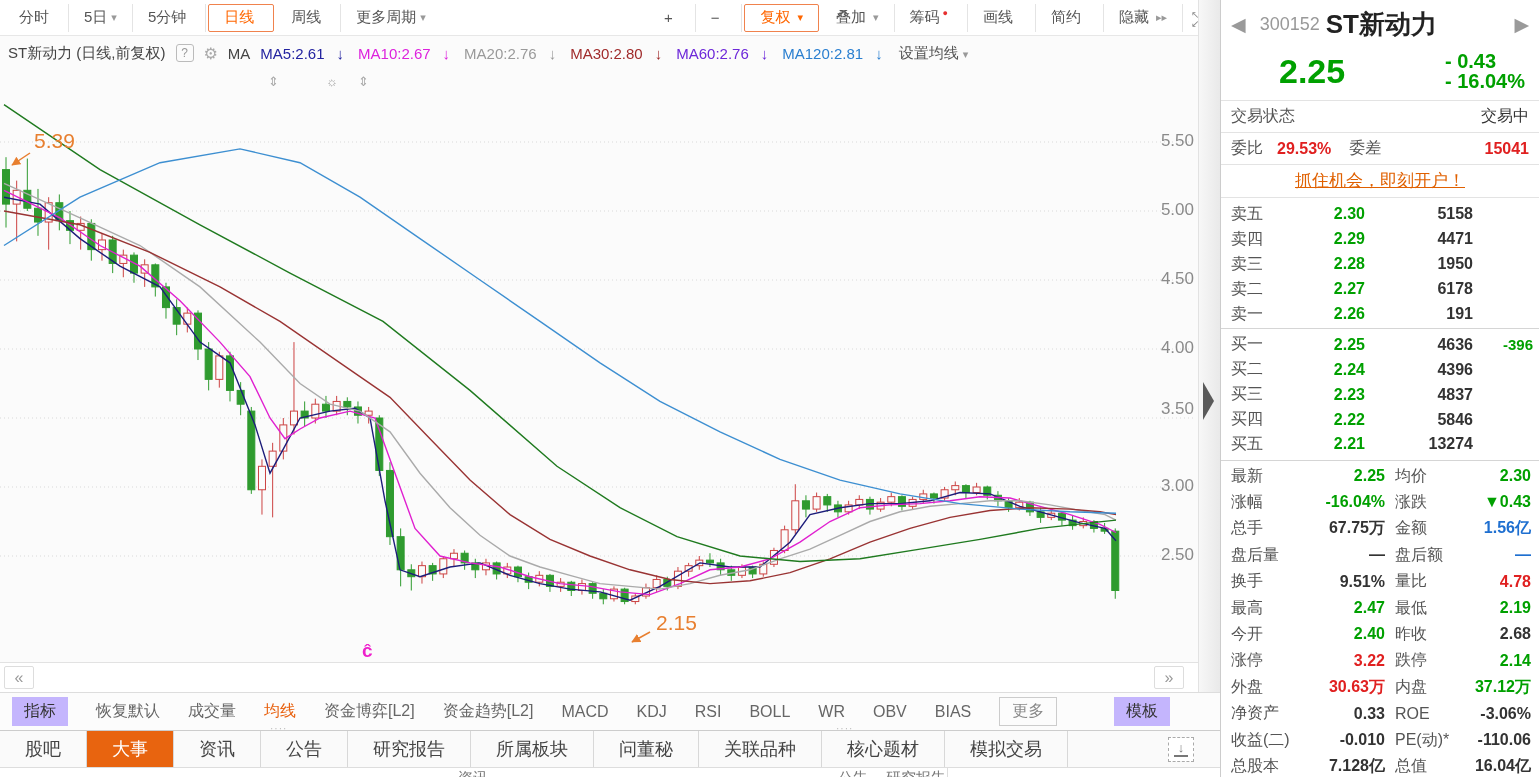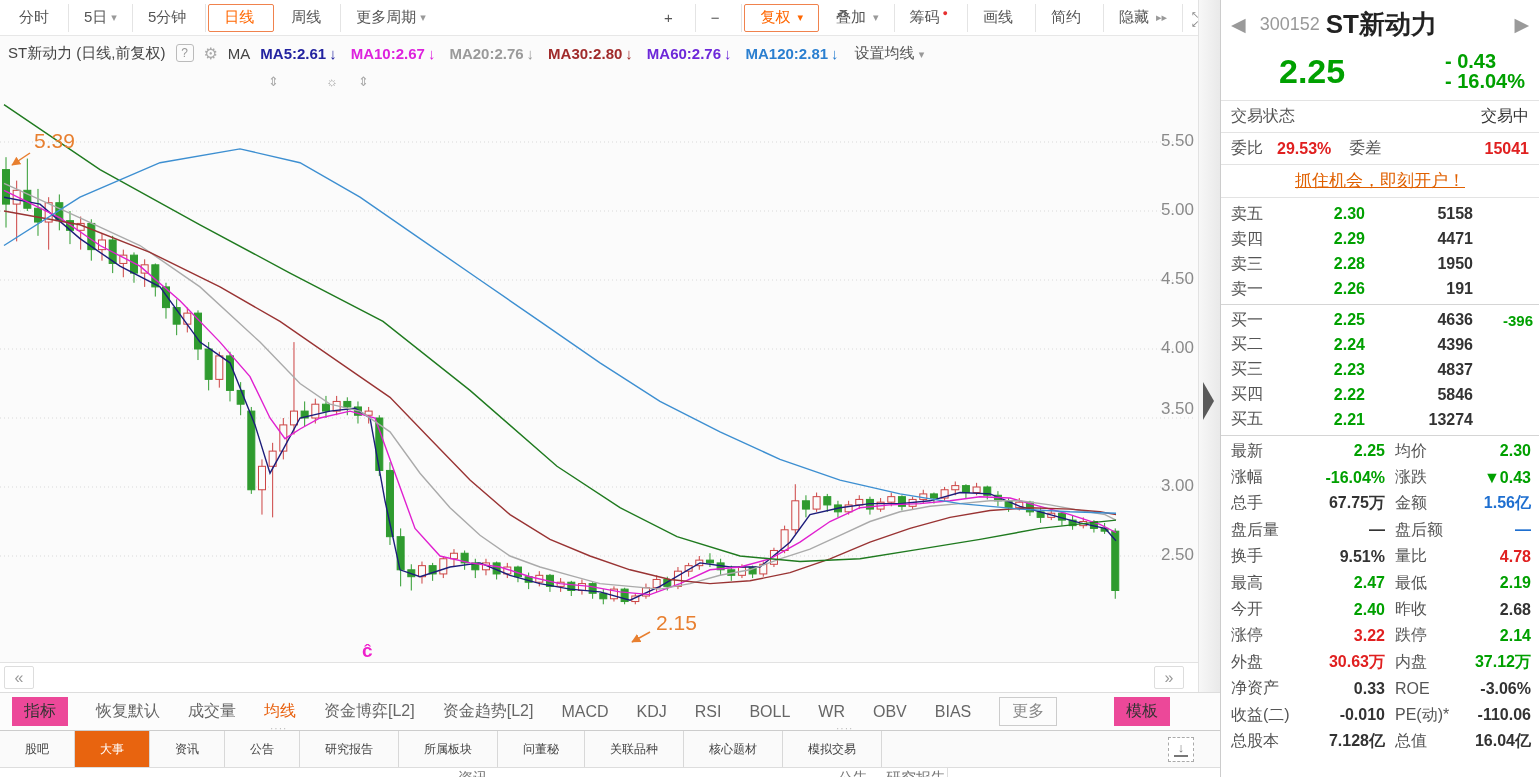--- a/index.html
+++ b/index.html
@@ -24,21 +24,21 @@
   .tb-spacer { flex:1; }
   .fsbtn { width:34px; height:28px; border:none; background:#fff; border-left:1px solid #e4e4e4;
     color:#8a8a8a; font-size:10px; line-height:9px; cursor:pointer; padding-top:3px; }
 
   .ma-row { height:34px; display:flex; align-items:center; gap:10px; padding:0 8px;
     background:#fbfbfb; font-size:15px; color:#444; white-space:nowrap; }
   .help-box { display:inline-block; width:18px; height:18px; line-height:16px; text-align:center;
     border:1px solid #bbb; border-radius:3px; color:#999; font-size:12px; }
   .gear { color:#aaa; font-size:16px; }
   .ma-items { display:flex; gap:14px; }
-  .ma-pair { display:inline-flex; gap:3px;font-weight:bold; }
+  .ma-pair { display:inline-flex; gap:12px; }
   .ma-pair[data-key="ma5"]   { color:#2323a0; }
   .ma-pair[data-key="ma10"]  { color:#dd22dd; }
   .ma-pair[data-key="ma20"]  { color:#9a9a9a; }
   .ma-pair[data-key="ma30"]  { color:#a02b2b; }
   .ma-pair[data-key="ma60"]  { color:#6d28d9;justify-content:flex-end; }
   .ma-pair[data-key="ma120"] { color:#2a7fd0; }
   .ma-settings { color:#555; margin-left:6px; }
   .ma-settings .caret { font-size:11px; color:#999; }
 
   .chart-region { position:relative; height:592px; background:#fbfbfb; }
@@ -50,30 +50,30 @@
   .scroll-row { position:relative; height:30px; background:#fff; border-top:1px solid #e2e2e2; }
   .scr-btn { position:absolute; top:3px; width:30px; height:23px; background:#fff;
     border:1px solid #ddd; border-radius:2px; color:#999; font-size:16px; line-height:20px;
     text-align:center; cursor:pointer; }
   .scr-left { left:4px; } .scr-right { right:36px; }
 
   .indicator-bar { position:relative; height:38px; display:flex; align-items:center; gap:28px;
     background:#fcfcfc; border-top:1px solid #ddd; padding:0 10px 0 12px; font-size:16px;
     color:#666; }
   .ind-item { cursor:pointer; white-space:nowrap; background:none; border:none; font:inherit; color:inherit; }
-  .ind-item[data-variant="chip"]  { background:#ec4899; color:#333; padding:4px 12px; }
+  .ind-item[data-variant="chip"]  { background:#c4b5fd; color:#333; padding:4px 12px; }
   .ind-item[data-variant="sel"]   { color:#e8610f; }
   .ind-item[data-variant="boxed"] { border:1px solid #ccc; padding:3px 12px; color:#888; }
   .ind-right { margin-left:auto; margin-right:40px; }
   .drag-dots { position:absolute; color:#bbb; font-size:10px; letter-spacing:1px; bottom:-4px; }
 
   .tab-bar { position:relative; height:38px; display:flex; align-items:stretch;
     background:#fafafa; border-top:1px solid #ccc; border-bottom:1px solid #ddd; }
   .tab { display:flex; align-items:center; justify-content:center; padding:0 25px;
-    border-right:1px solid #d8d8d8; color:#444; font-size:12px; cursor:pointer;
+    border-right:1px solid #d8d8d8; color:#444; font-size:18px; cursor:pointer;
     background:none; border-top:none; border-bottom:none; border-left:none; font-family:inherit; }
   .tab[data-sel="1"] { background:#e8640f; color:#fff; }
   .snap-btn { position:absolute; right:26px; top:6px; width:26px; height:25px;
     border:1px dashed #aaa; color:#777; background:#fff; font-size:13px; line-height:12px;
     cursor:pointer; }
   .snap-btn .tray { display:block; margin:1px auto 0; width:14px; border-bottom:2px solid #777; }
 
   .partial-row { position:relative; height:9px; overflow:hidden; background:#fff; color:#777;
     font-size:15px; }
   .partial-row .ptxt { position:absolute; top:1px; }
@@ -608,20 +608,26 @@
         <span class="q-vol">4471</span>
         <span class="q-extra"></span>
       </div>
         <div class="q-row">
         <span class="q-lab">卖三</span>
         <span class="q-price">2.28</span>
         <span class="q-vol">1950</span>
         <span class="q-extra"></span>
       </div>
         <div class="q-row">
+        <span class="q-lab">卖二</span>
+        <span class="q-price">2.27</span>
+        <span class="q-vol">6178</span>
+        <span class="q-extra"></span>
+      </div>
+        <div class="q-row">
         <span class="q-lab">卖一</span>
         <span class="q-price">2.26</span>
         <span class="q-vol">191</span>
         <span class="q-extra"></span>
       </div>
       </div>
     <div class="sep-strong"></div>
     <div class="q-rows" style="padding:3px 0;">
 
     <div class="q-row">

